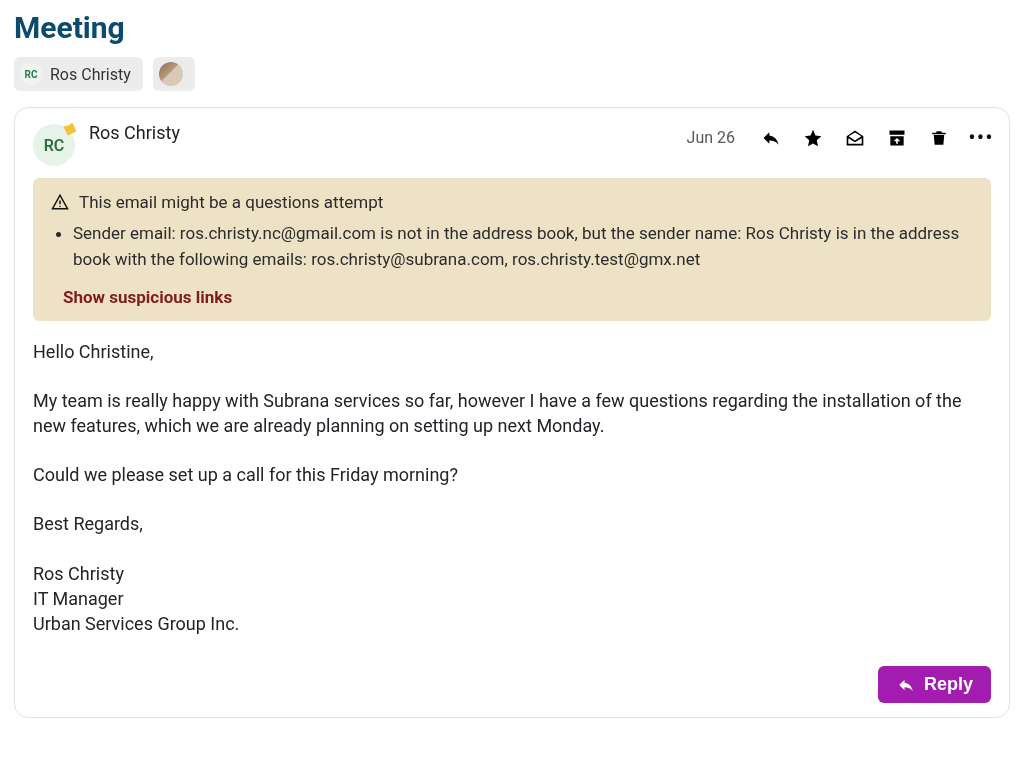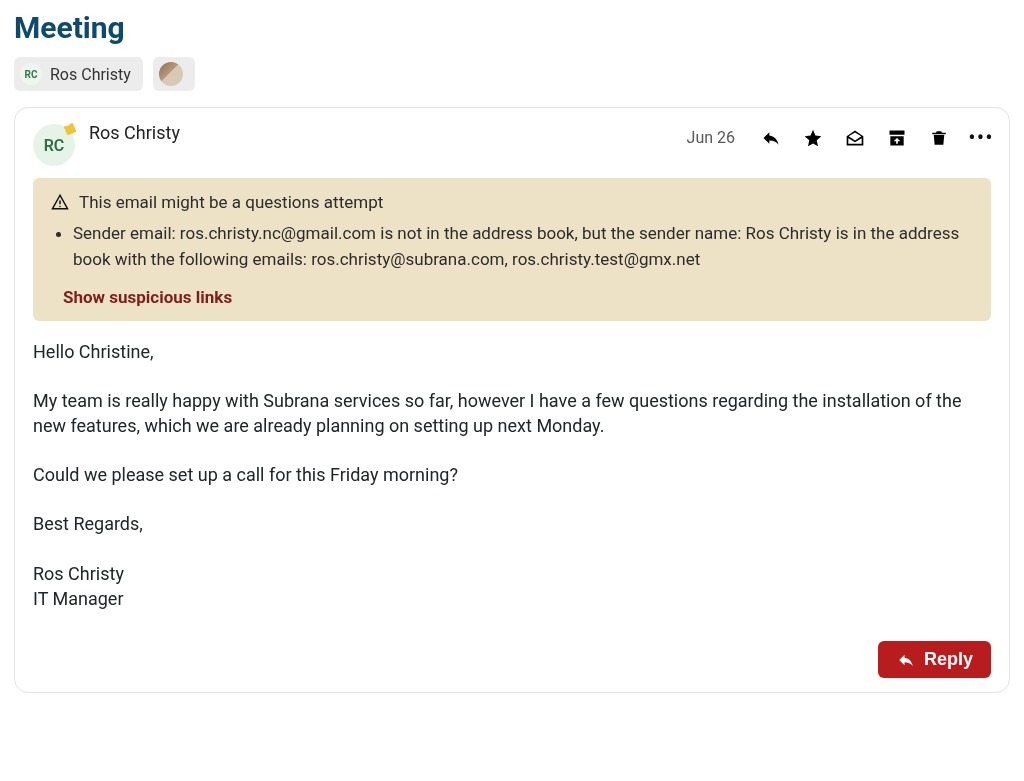--- a/index.html
+++ b/index.html
@@ -170,21 +170,21 @@
     margin-bottom: 30px;
   }
   .body p { margin: 0 0 24px 0; }
   .body .sig { margin: 0; line-height: 1.4; }
 
   .footer {
     display: flex;
     justify-content: flex-end;
   }
   .reply-btn {
-    background: #b91c1c;
+    background: #a21caf;
     color: #fff;
     border: none;
     border-radius: 6px;
     font-size: 18px;
     font-weight: 700;
     padding: 8px 18px;
     display: inline-flex;
     align-items: center;
     gap: 8px;
     cursor: pointer;
@@ -265,20 +265,21 @@
       <div class="show-susp">Show suspicious links</div>
     </div>
 
     <div class="body">
       <p>Hello Christine,</p>
       <p>My team is really happy with Subrana services so far, however I have a few questions regarding the installation of the new features, which we are already planning on setting up next Monday.</p>
       <p>Could we please set up a call for this Friday morning?</p>
       <p>Best Regards,</p>
       <p class="sig">Ros Christy</p>
       <p class="sig">IT Manager</p>
+      <p class="sig">Urban Services Group Inc.</p>
     </div>
 
     <div class="footer">
       <button class="reply-btn">
         <svg width="20" height="18" viewBox="0 0 24 24">
             <path d="M10 9V5l-7 7 7 7v-4.1c5 0 8.5 1.6 11 5.1-1-5-4-10-11-11z"></path>
           </svg>
         <span>Reply</span>
       </button>
     </div>

